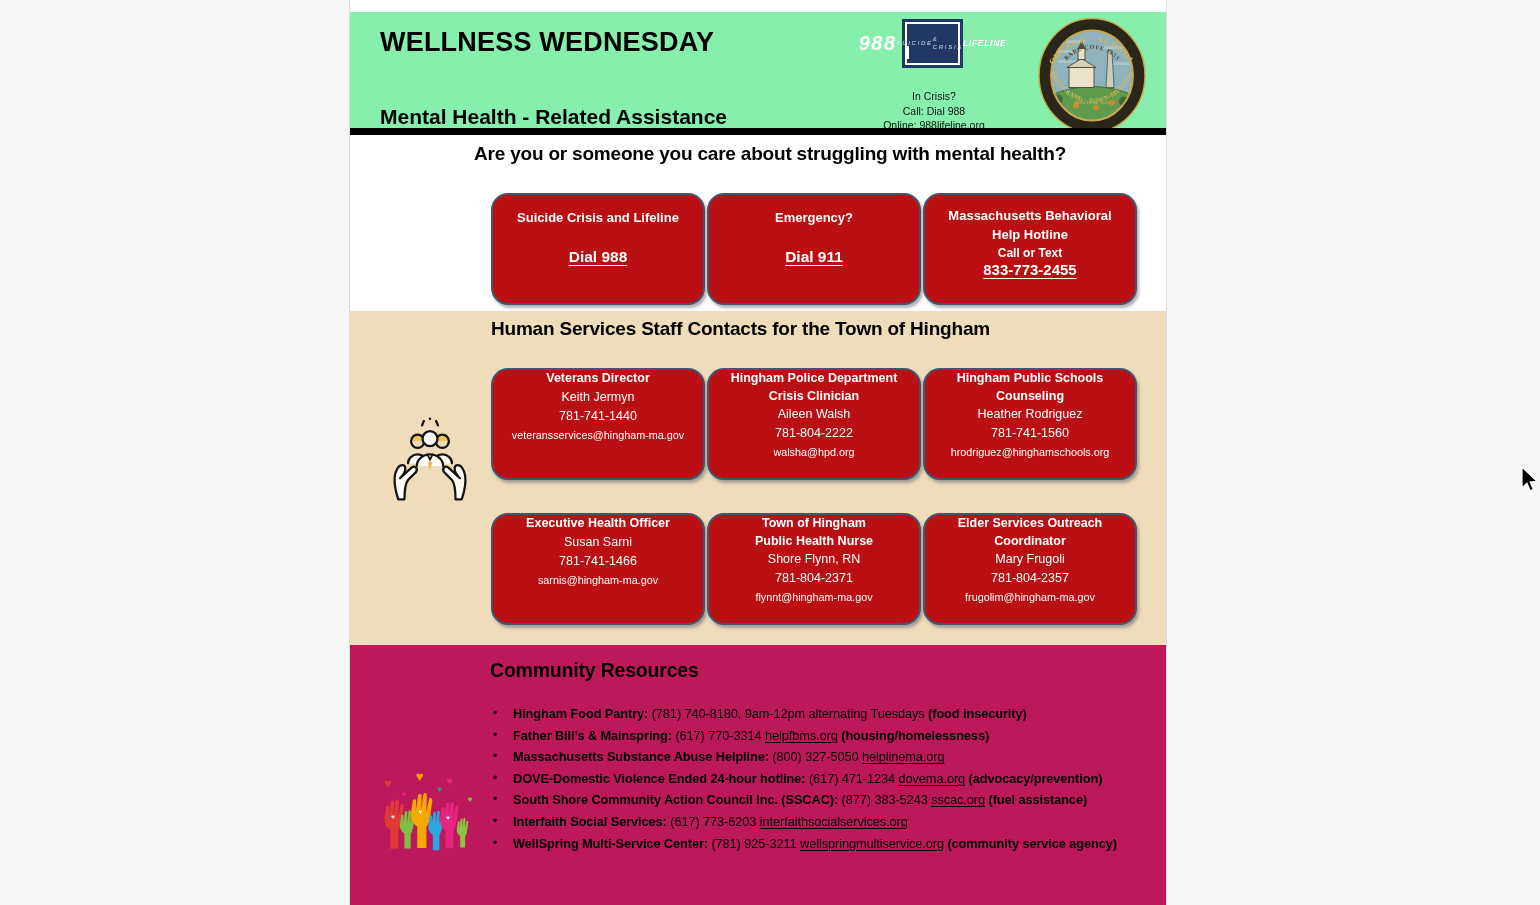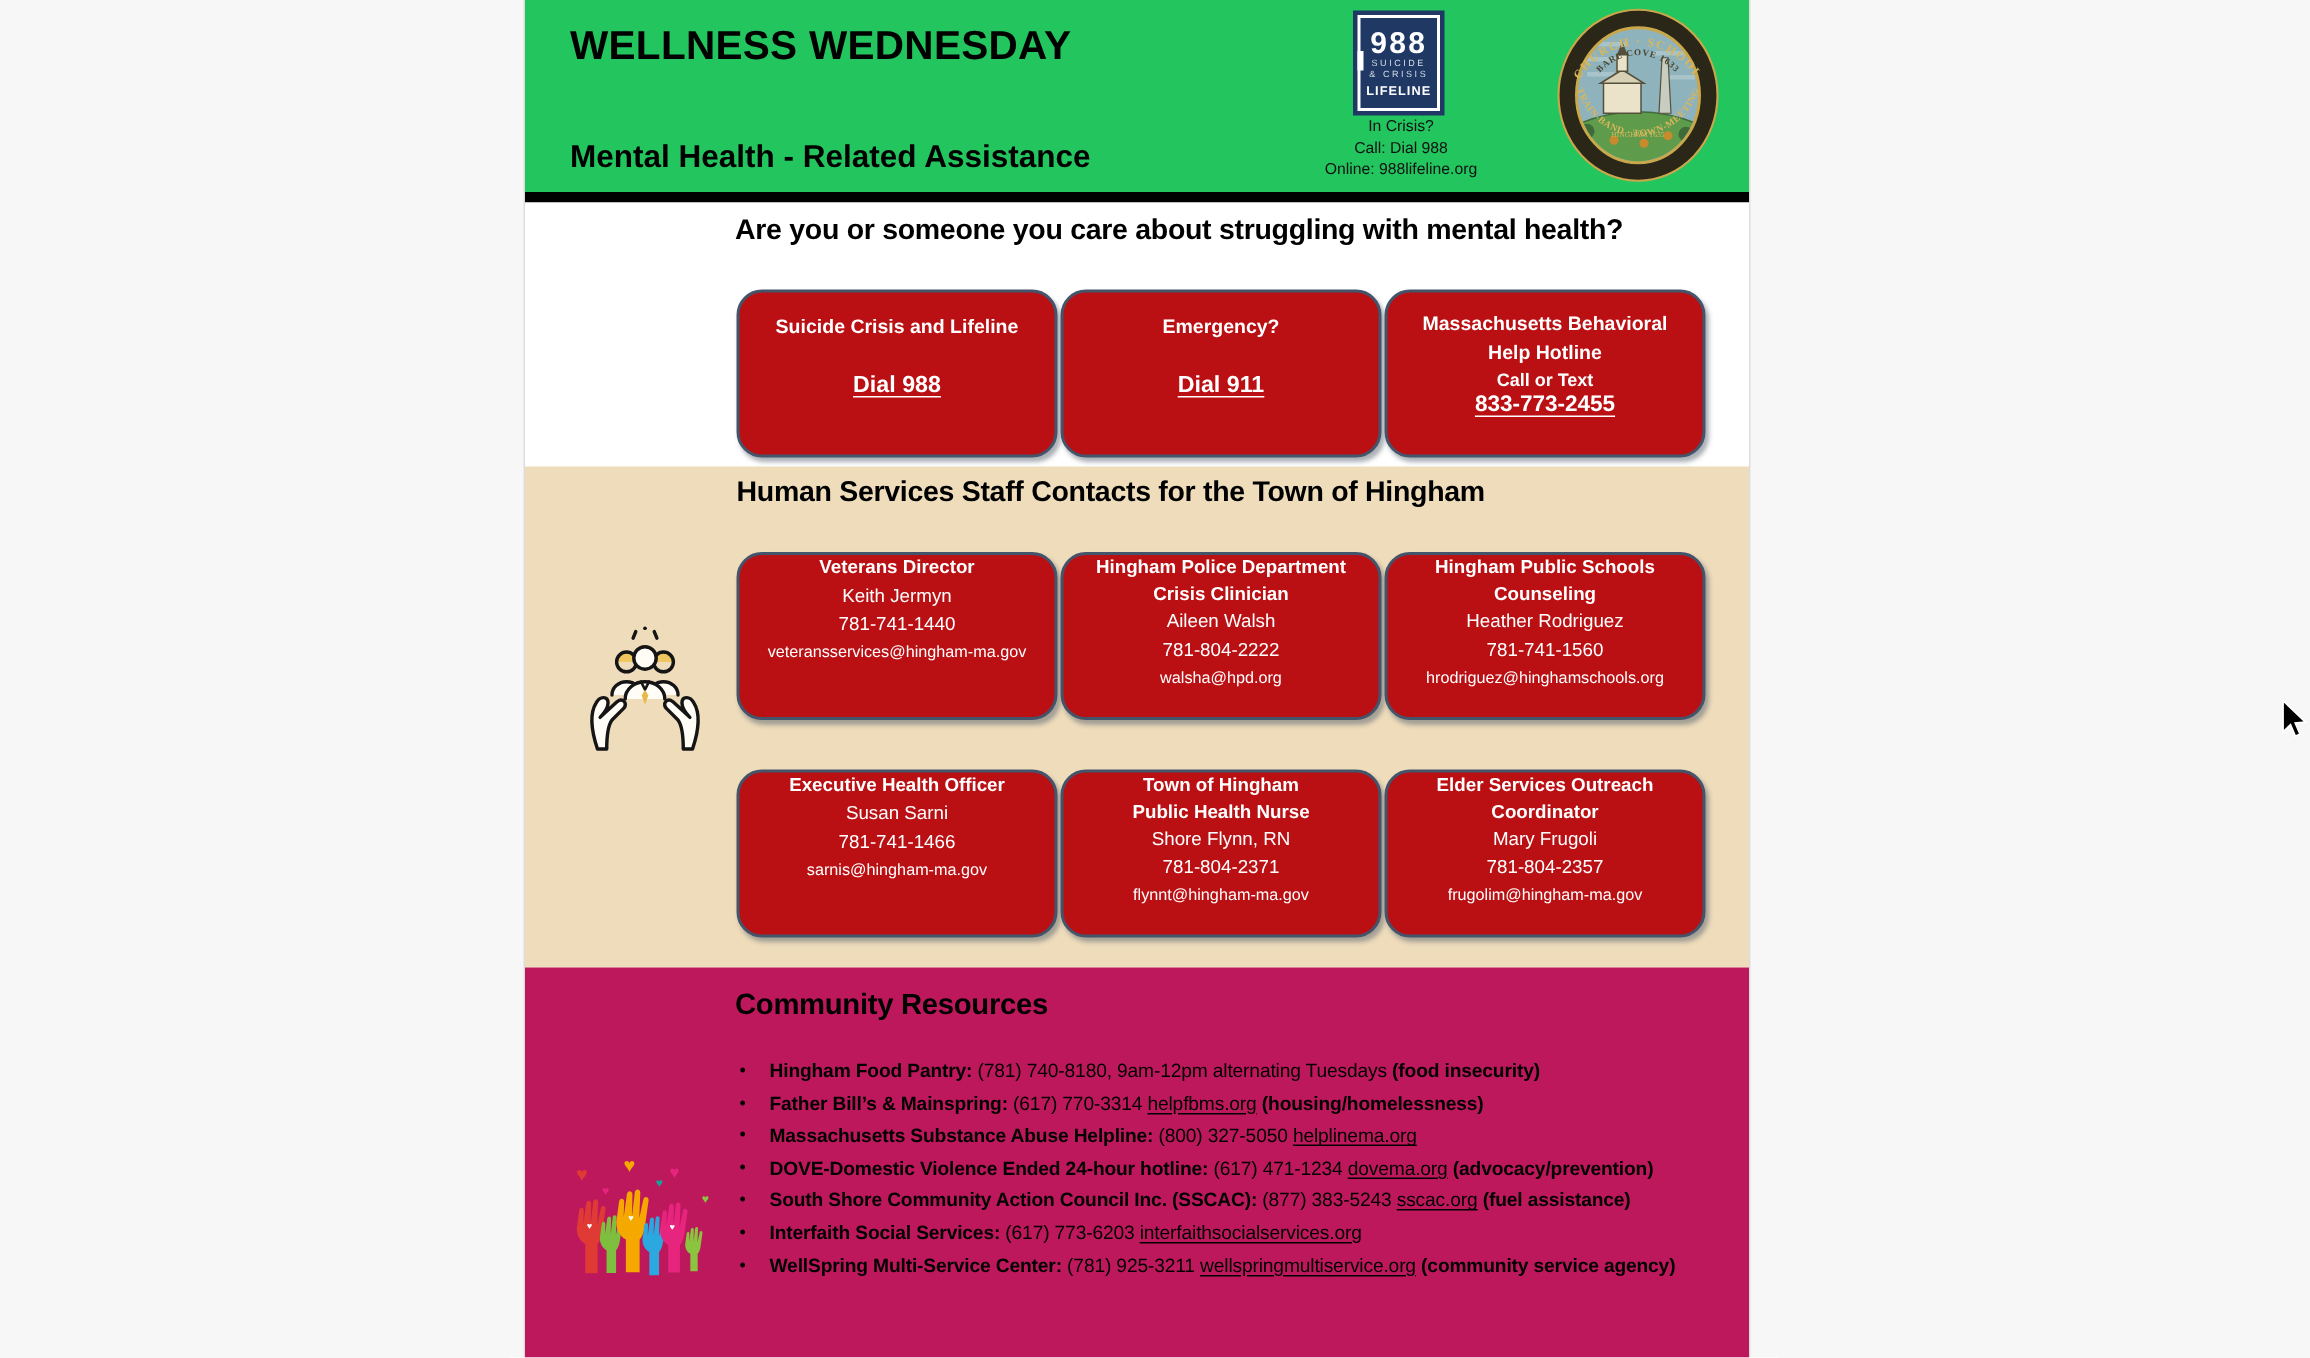--- a/index.html
+++ b/index.html
@@ -1,41 +1,41 @@
 <!DOCTYPE html>
 <html><head>
 <meta charset="utf-8">
 <style>
   html,body{margin:0;padding:0;}
   body{width:1540px;height:905px;background:#F7F7F7;overflow:hidden;position:relative;
        font-family:"Liberation Sans",sans-serif;color:#000;}
   .page{position:absolute;left:349px;top:0;width:818px;height:905px;background:#fff;
         border-left:1px solid #DCDCDC;border-right:1px solid #DCDCDC;box-sizing:border-box;}
   
-  .header{position:absolute;top:0;left:0;right:0;height:128px;background:#22c55e;}
+  .header{position:absolute;top:12px;left:0;right:0;height:128px;background:#86efac;}
   .t1{position:absolute;left:30px;top:15px;font-size:27px;font-weight:bold;letter-spacing:.2px;white-space:nowrap;}
   .t2{position:absolute;left:30px;top:57px;font-size:21px;font-weight:bold;white-space:nowrap;}
   .t3{position:absolute;left:30px;top:93px;font-size:21px;font-weight:bold;white-space:nowrap;}
-  .badge{position:absolute;left:552px;top:7px;width:61px;height:70px;background:#1F3864;
-         display:flex;flex-direction:column;align-items:center;justify-content:center;}
+  .badge{position:absolute;left:552px;top:7px;width:61px;height:49px;background:#1F3864;
+         display:flex;flex-direction:row;align-items:center;justify-content:center;font-style:italic;}
   .badge::before{content:"";position:absolute;inset:3px;border:2px solid #fff;}
   .badge::after{content:"";position:absolute;left:3px;top:27px;width:4px;height:13px;background:#fff;}
   .b988{font-size:20px;font-weight:bold;color:#fff;line-height:21px;letter-spacing:1.5px;position:relative;}
   .bsml{font-size:6px;color:#D8DEE9;letter-spacing:1.7px;line-height:7.5px;position:relative;}
   .blif{font-size:8.5px;color:#fff;font-weight:bold;letter-spacing:.7px;line-height:11px;position:relative;}
   .crisis-lines{position:absolute;left:504px;top:77px;width:160px;text-align:center;
                 font-size:10.5px;line-height:14.5px;color:#111;}
   .seal{position:absolute;left:688px;top:5px;width:108px;height:117px;}
   .bar{position:absolute;top:128px;left:0;right:0;height:7px;background:#000;}
   
   .sec1{position:absolute;top:135px;left:0;right:0;height:176px;background:#fff;}
   .sec2{position:absolute;top:311px;left:0;right:0;height:334px;background:#EEDCBB;}
   .sec3{position:absolute;top:645px;left:0;right:0;bottom:0;background:#be185d;}
   .h{position:absolute;font-weight:bold;font-size:19px;letter-spacing:-.2px;white-space:nowrap;}
-  .sec1 .h{left:140px;top:8px;}
+  .sec1 .h{left:124px;top:8px;}
   .sec2 .h{left:141px;top:7px;}
   .sec3 .h{left:140px;top:14px;font-size:19.5px;}
   .cards-row{position:absolute;left:141px;display:flex;gap:2px;align-items:center;}
   .sec1 .cards-row{top:58px;}
   .row1{top:57px;} .row2{top:202px;}
   .ecard,.scard{width:214px;height:112px;background:#BA1013;border:2px solid #44546A;border-radius:17px;
         color:#fff;text-align:center;box-sizing:border-box;box-shadow:2px 3px 3px rgba(90,100,112,.5);}
   .etitle{font-weight:bold;font-size:13px;line-height:18px;padding-top:14px;white-space:pre-line;}
   .eaction{font-weight:bold;font-size:15.5px;margin-top:21px;text-decoration:underline;text-underline-offset:3px;}
   .has-sub .etitle{padding-top:11px;line-height:19px;}

